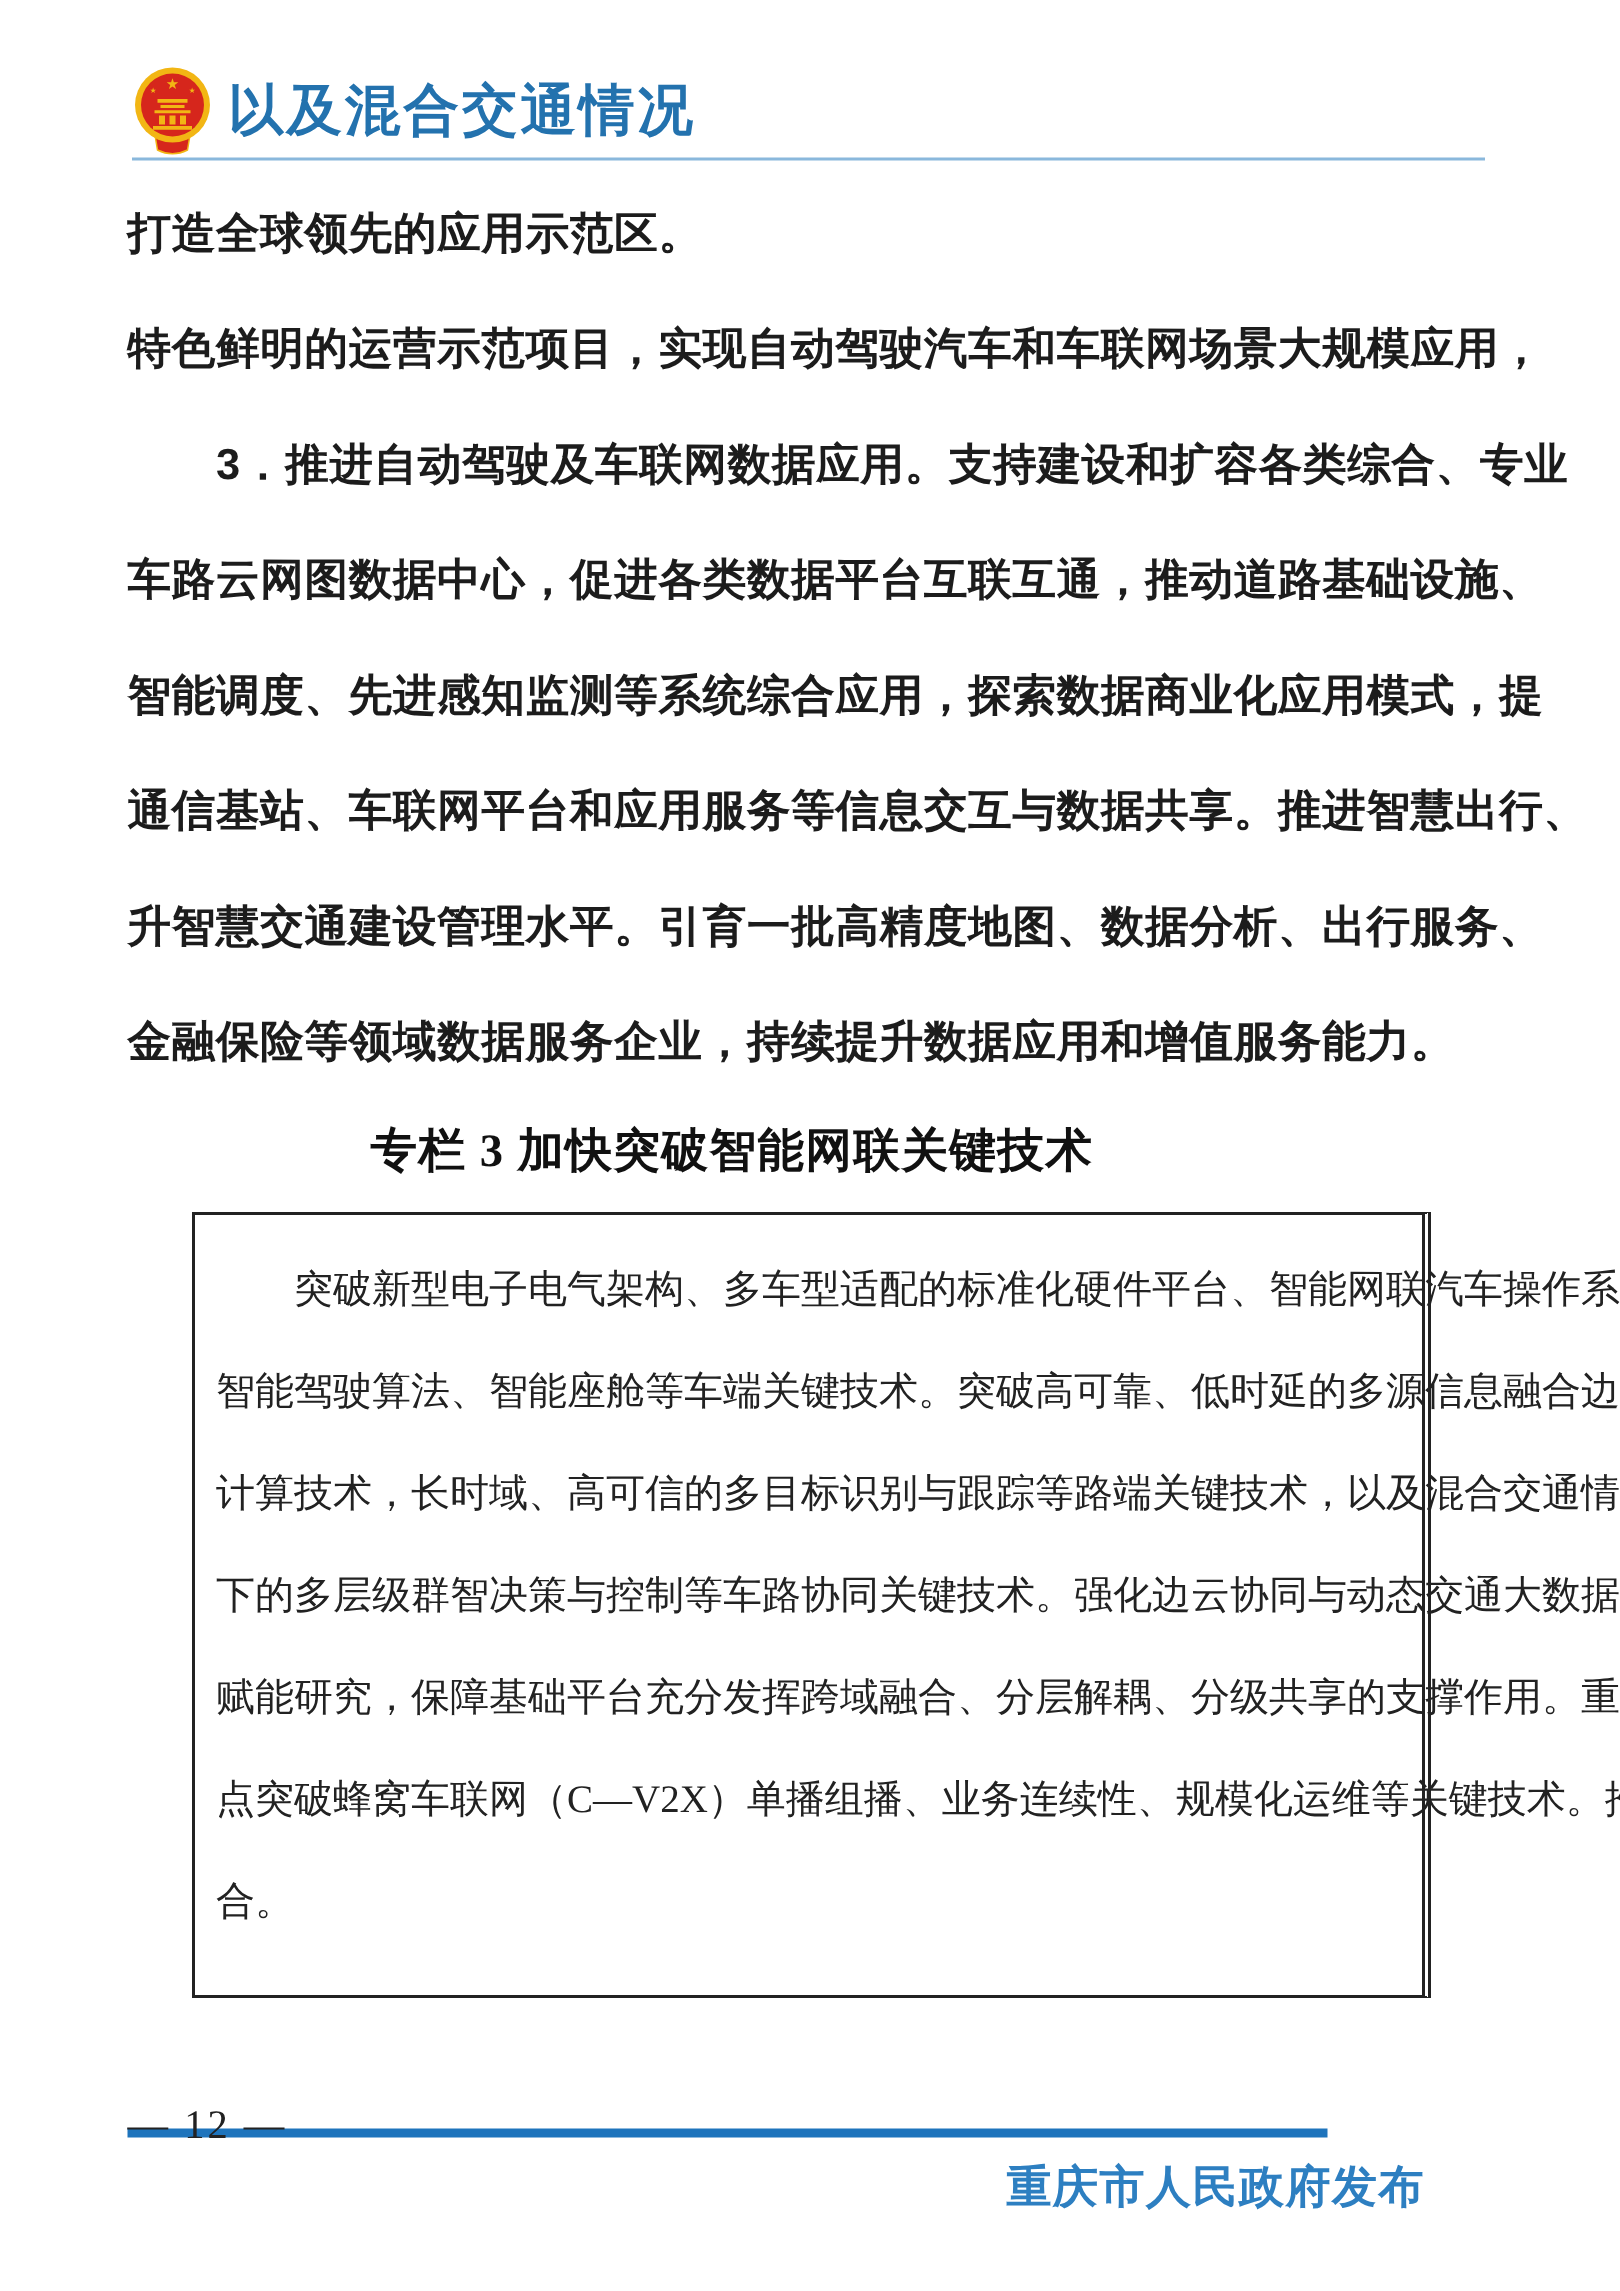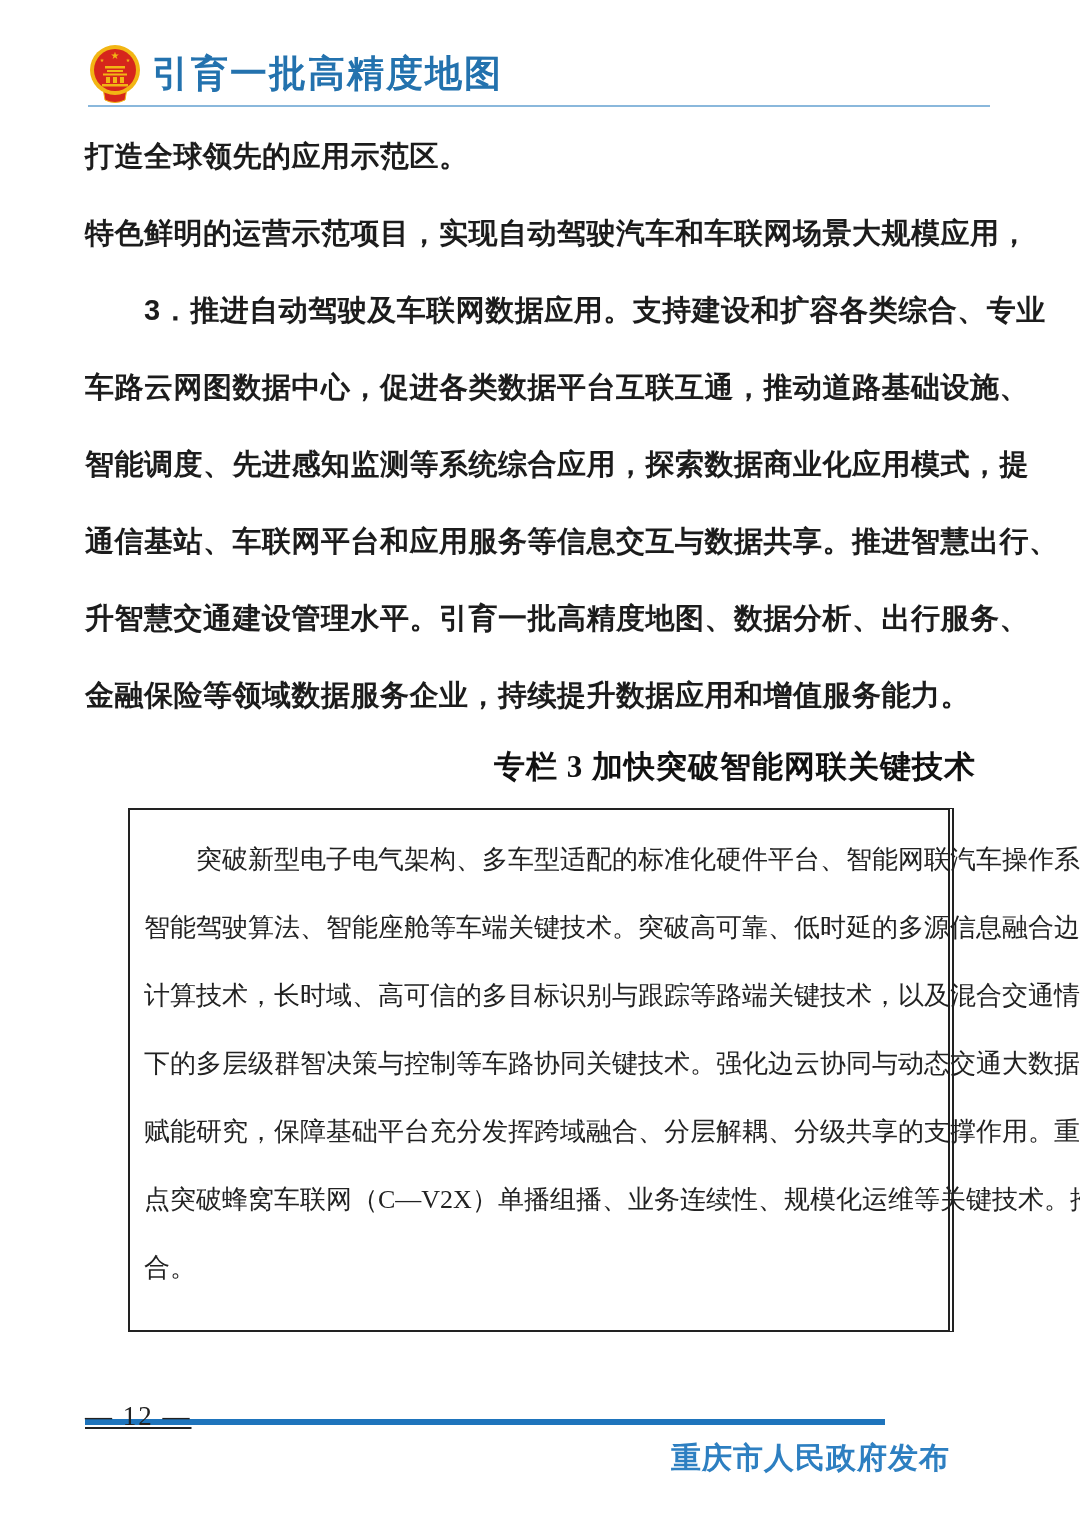--- a/index.html
+++ b/index.html
@@ -61,21 +61,21 @@
   .body-text .text-line.last-line {
     text-align-last: left;
   }
 
   
   .box-title {
     position: absolute;
     top: 746px;
     left: 0;
     width: 976px;
-    text-align: right;
+    text-align: center;
     font-family: "Liberation Serif", "DejaVu Serif", serif;
     font-weight: bold;
     font-size: 31px;
     color: #111111;
     letter-spacing: 1px;
   }
   .box {
     position: absolute;
     top: 808px;
     left: 128px;
@@ -111,21 +111,20 @@
   }
   .page-number {
     position: absolute;
     top: 1401px;
     left: 85px;
     font-family: "Liberation Serif", "DejaVu Serif", serif;
     font-size: 27px;
     color: #222222;
     z-index: 2;
     letter-spacing: 2px;
-    text-decoration: underline;
   }
   .publisher {
     position: absolute;
     top: 1438px;
     right: 130px;
     font-family: "Liberation Serif", "DejaVu Serif", serif;
     font-weight: bold;
     font-size: 30px;
     color: #2d7fc1;
     letter-spacing: 1px;
@@ -151,21 +150,21 @@
       <text x="40" y="18" text-anchor="middle" font-size="5" fill="#f2b614" font-family="DejaVu Sans, sans-serif">★</text>
 
       <rect x="17" y="22" width="20" height="2.5" fill="#f2b614"></rect>
       <rect x="19" y="26" width="16" height="2" fill="#f2b614"></rect>
       <rect x="15" y="29.5" width="24" height="2" fill="#f2b614"></rect>
       <rect x="18" y="33" width="4" height="6" fill="#f2b614"></rect>
       <rect x="25" y="33" width="4" height="6" fill="#f2b614"></rect>
       <rect x="32" y="33" width="4" height="6" fill="#f2b614"></rect>
       <rect x="14" y="40" width="26" height="2.5" fill="#f2b614"></rect>
     </svg>
-    <span class="header-title">引育一批高精度地图</span>
+    <span class="header-title">以及混合交通情况</span>
   </div>
   <div class="header-rule"></div>
 
   <div class="body-text">
     <div>
         <div class="text-line last-line">打造全球领先的应用示范区。</div>
         <div class="text-line">特色鲜明的运营示范项目，实现自动驾驶汽车和车联网场景大规模应用，</div>
       </div>
     <div>
         <div class="text-line">　　3．推进自动驾驶及车联网数据应用。支持建设和扩容各类综合、专业</div>

